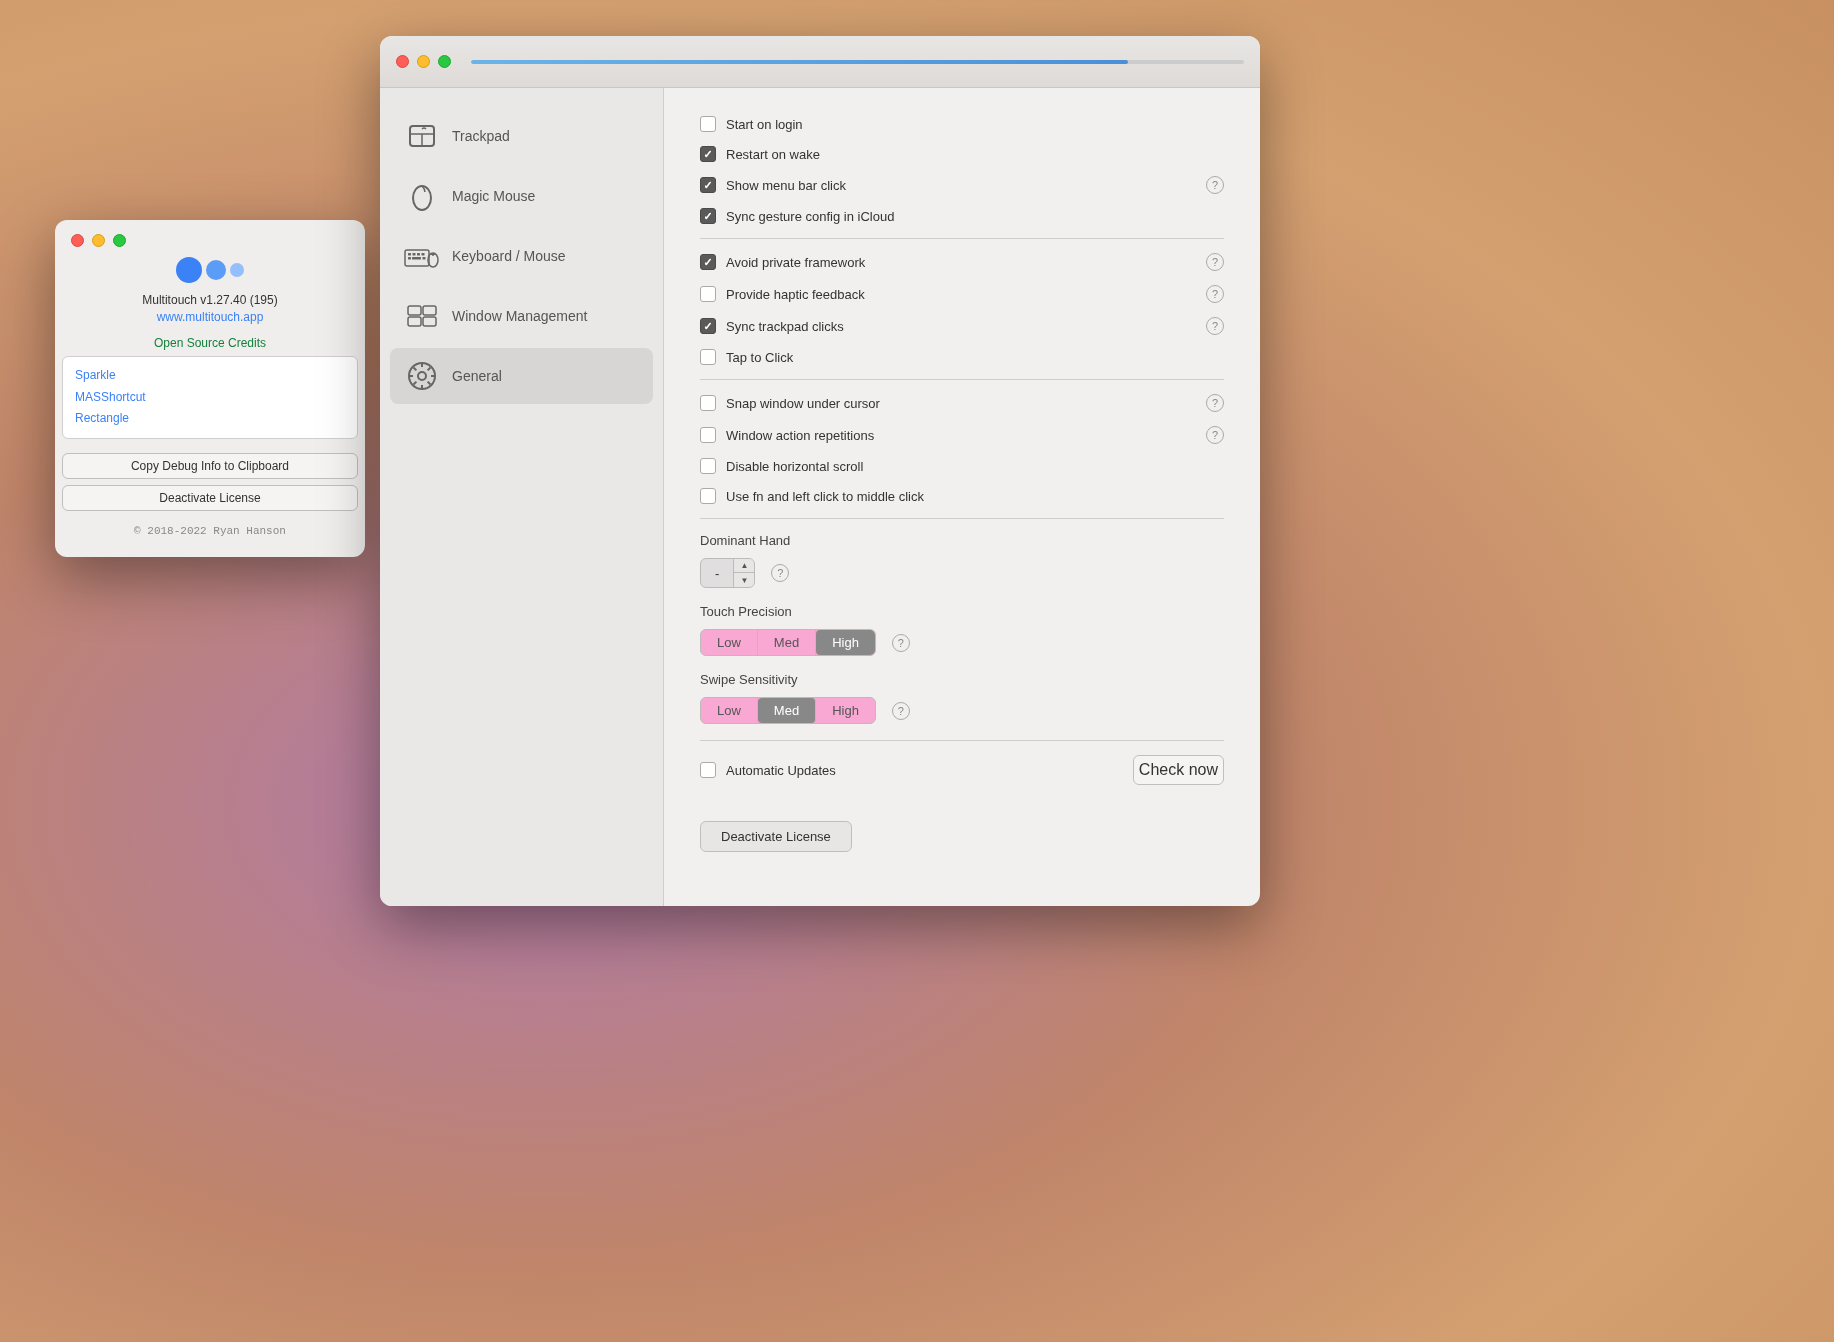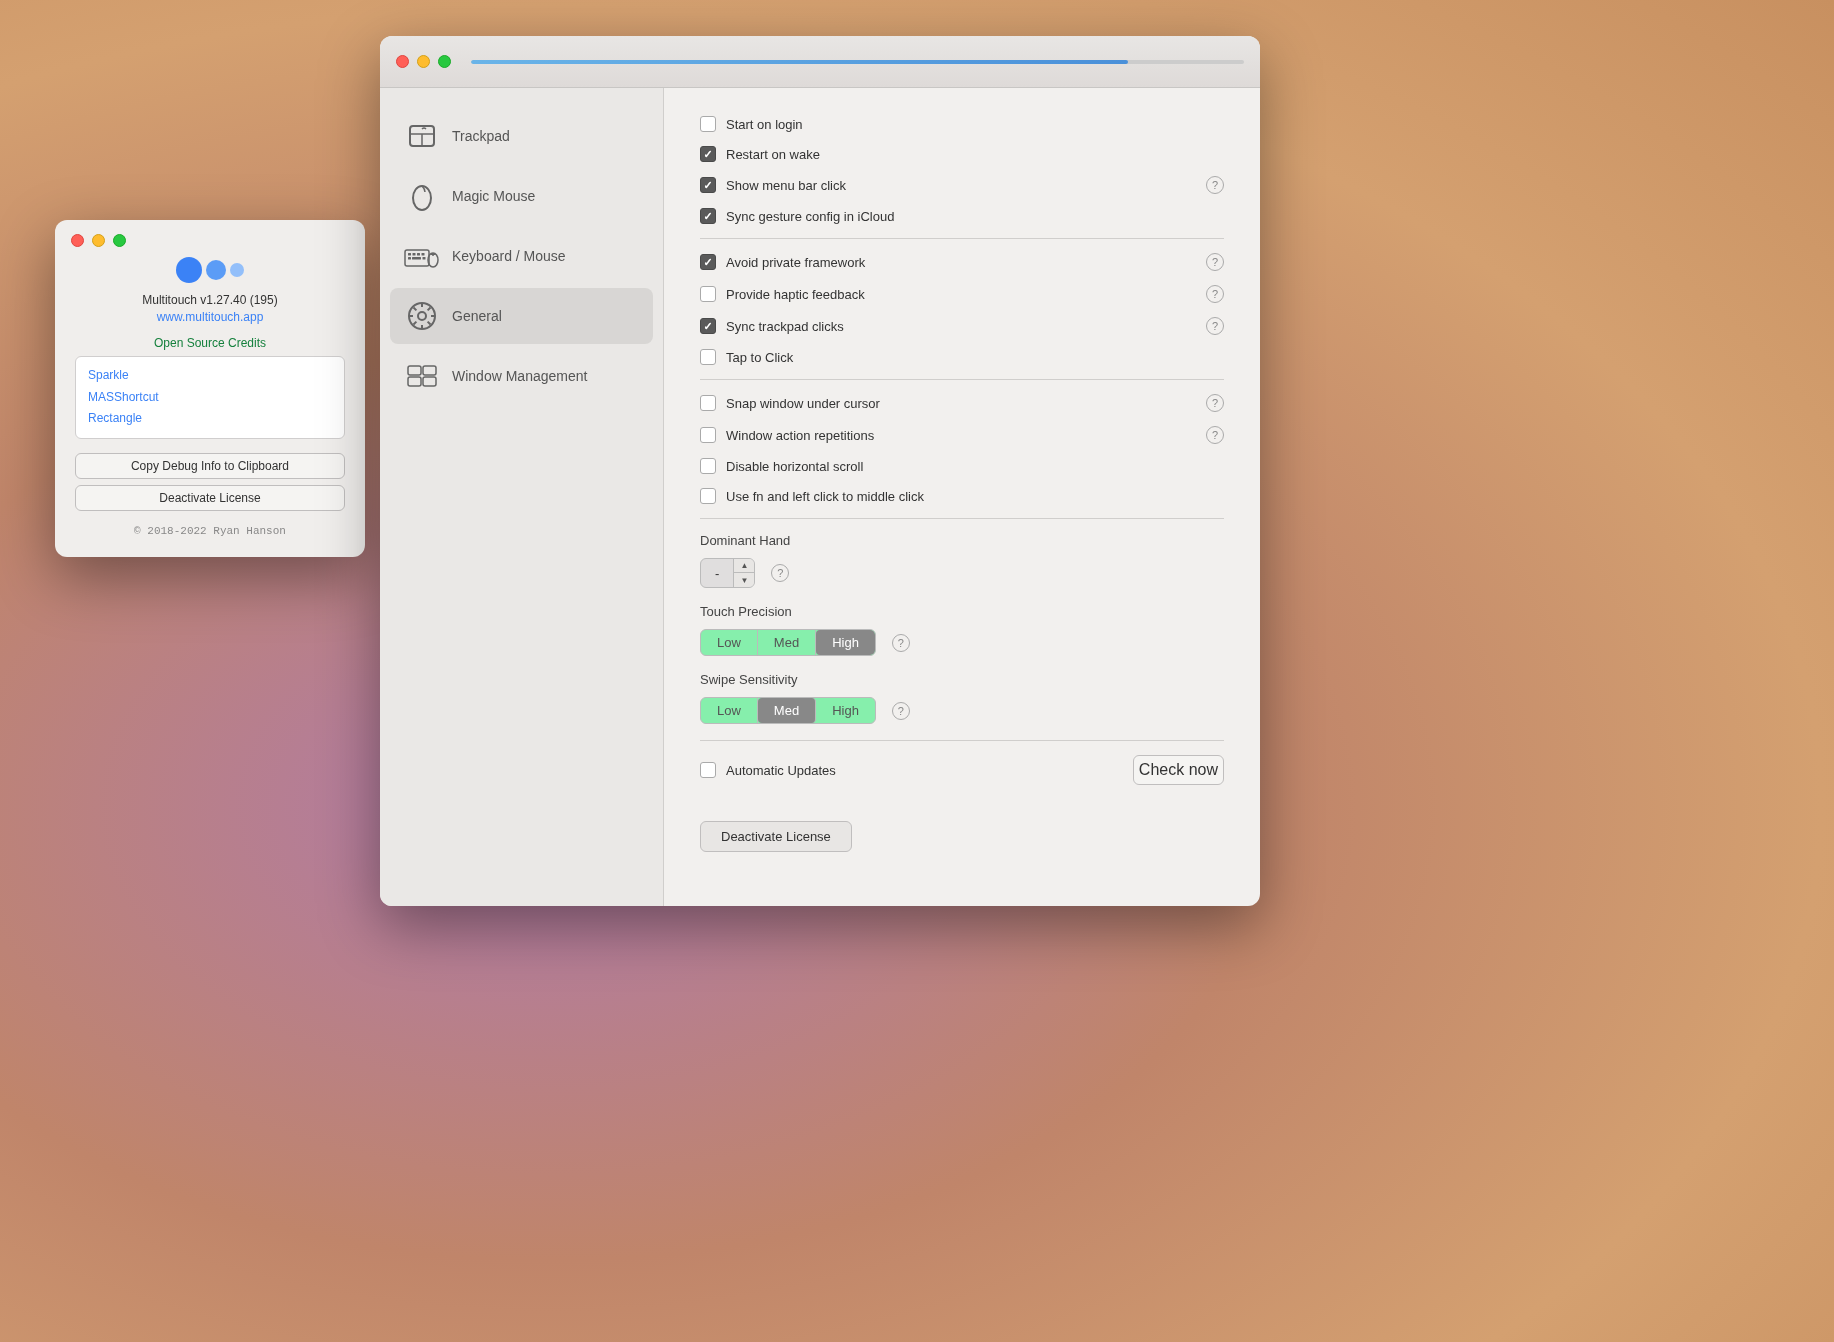--- a/index.html
+++ b/index.html
@@ -44,21 +44,21 @@
       border-radius: 50%;
     }
     .tl-red { background: #ff5f57; border: 1px solid #e0443e; }
     .tl-yellow { background: #febc2e; border: 1px solid #d4a017; }
     .tl-green { background: #28c840; border: 1px solid #1aab29; }
 
     .about-content {
       display: flex;
       flex-direction: column;
       align-items: center;
-      padding: 0 20px;
+      padding: 0 7px;
     }
 
     .app-dots {
       display: flex;
       gap: 4px;
       margin-bottom: 10px;
       align-items: center;
     }
 
     .dot {
@@ -326,21 +326,21 @@
       cursor: pointer;
       background: #e8e6e4;
     }
 
     .stepper-btn:first-child {
       border-bottom: 1px solid #bbb;
     }
 
     .segmented-control {
       display: flex;
-      background: #86efac;
+      background: #f9a8d4;
       border: 1px solid #bbb;
       border-radius: 6px;
       overflow: hidden;
     }
 
     .segment {
       padding: 5px 16px;
       font-size: 13px;
       color: #555;
       cursor: pointer;
@@ -486,48 +486,48 @@
             <rect x="4" y="15" width="3" height="2.5" rx="0.5" fill="#666"></rect>
             <rect x="8" y="15" width="9" height="2.5" rx="0.5" fill="#666"></rect>
             <rect x="18.5" y="15" width="3" height="2.5" rx="0.5" fill="#666"></rect>
             <ellipse cx="29" cy="18" rx="5" ry="7" fill="none" stroke="#666" stroke-width="1.5"></ellipse>
             <line x1="29" y1="11" x2="29" y2="14" stroke="#666" stroke-width="1.5"></line>
             <line x1="27" y1="12.5" x2="31" y2="12.5" stroke="#666" stroke-width="1"></line>
           </svg>
         </div>
         <span class="sidebar-label">Keyboard / Mouse</span>
       </div>
+      <div class="sidebar-item">
+        <div class="sidebar-icon">
+          <svg width="32" height="28" viewBox="0 0 32 28">
+            <rect x="2" y="4" width="13" height="9" rx="2" fill="none" stroke="#666" stroke-width="1.5"></rect>
+            <rect x="17" y="4" width="13" height="9" rx="2" fill="none" stroke="#666" stroke-width="1.5"></rect>
+            <rect x="2" y="15" width="13" height="9" rx="2" fill="none" stroke="#666" stroke-width="1.5"></rect>
+            <rect x="17" y="15" width="13" height="9" rx="2" fill="none" stroke="#666" stroke-width="1.5"></rect>
+          </svg>
+        </div>
+        <span class="sidebar-label">Window Management</span>
+      </div>
       <div class="sidebar-item active">
         <div class="sidebar-icon">
           <svg width="34" height="34" viewBox="0 0 34 34">
             <circle cx="17" cy="17" r="13" fill="none" stroke="#666" stroke-width="2"></circle>
             <circle cx="17" cy="17" r="4" fill="none" stroke="#666" stroke-width="2"></circle>
             <line x1="17" y1="4" x2="17" y2="8" stroke="#666" stroke-width="2"></line>
             <line x1="17" y1="26" x2="17" y2="30" stroke="#666" stroke-width="2"></line>
             <line x1="4" y1="17" x2="8" y2="17" stroke="#666" stroke-width="2"></line>
             <line x1="26" y1="17" x2="30" y2="17" stroke="#666" stroke-width="2"></line>
             <line x1="8.5" y1="8.5" x2="11.4" y2="11.4" stroke="#666" stroke-width="2"></line>
             <line x1="22.6" y1="22.6" x2="25.5" y2="25.5" stroke="#666" stroke-width="2"></line>
             <line x1="25.5" y1="8.5" x2="22.6" y2="11.4" stroke="#666" stroke-width="2"></line>
             <line x1="11.4" y1="22.6" x2="8.5" y2="25.5" stroke="#666" stroke-width="2"></line>
           </svg>
         </div>
         <span class="sidebar-label">General</span>
       </div>
-      <div class="sidebar-item">
-        <div class="sidebar-icon">
-          <svg width="32" height="28" viewBox="0 0 32 28">
-            <rect x="2" y="4" width="13" height="9" rx="2" fill="none" stroke="#666" stroke-width="1.5"></rect>
-            <rect x="17" y="4" width="13" height="9" rx="2" fill="none" stroke="#666" stroke-width="1.5"></rect>
-            <rect x="2" y="15" width="13" height="9" rx="2" fill="none" stroke="#666" stroke-width="1.5"></rect>
-            <rect x="17" y="15" width="13" height="9" rx="2" fill="none" stroke="#666" stroke-width="1.5"></rect>
-          </svg>
-        </div>
-        <span class="sidebar-label">Window Management</span>
-      </div>
     </div>
 
     <div class="main-content">
 
       
       <div class="setting-row">
         <div class="checkbox-custom"></div>
         <span class="setting-label">Start on login</span>
       </div>
 

